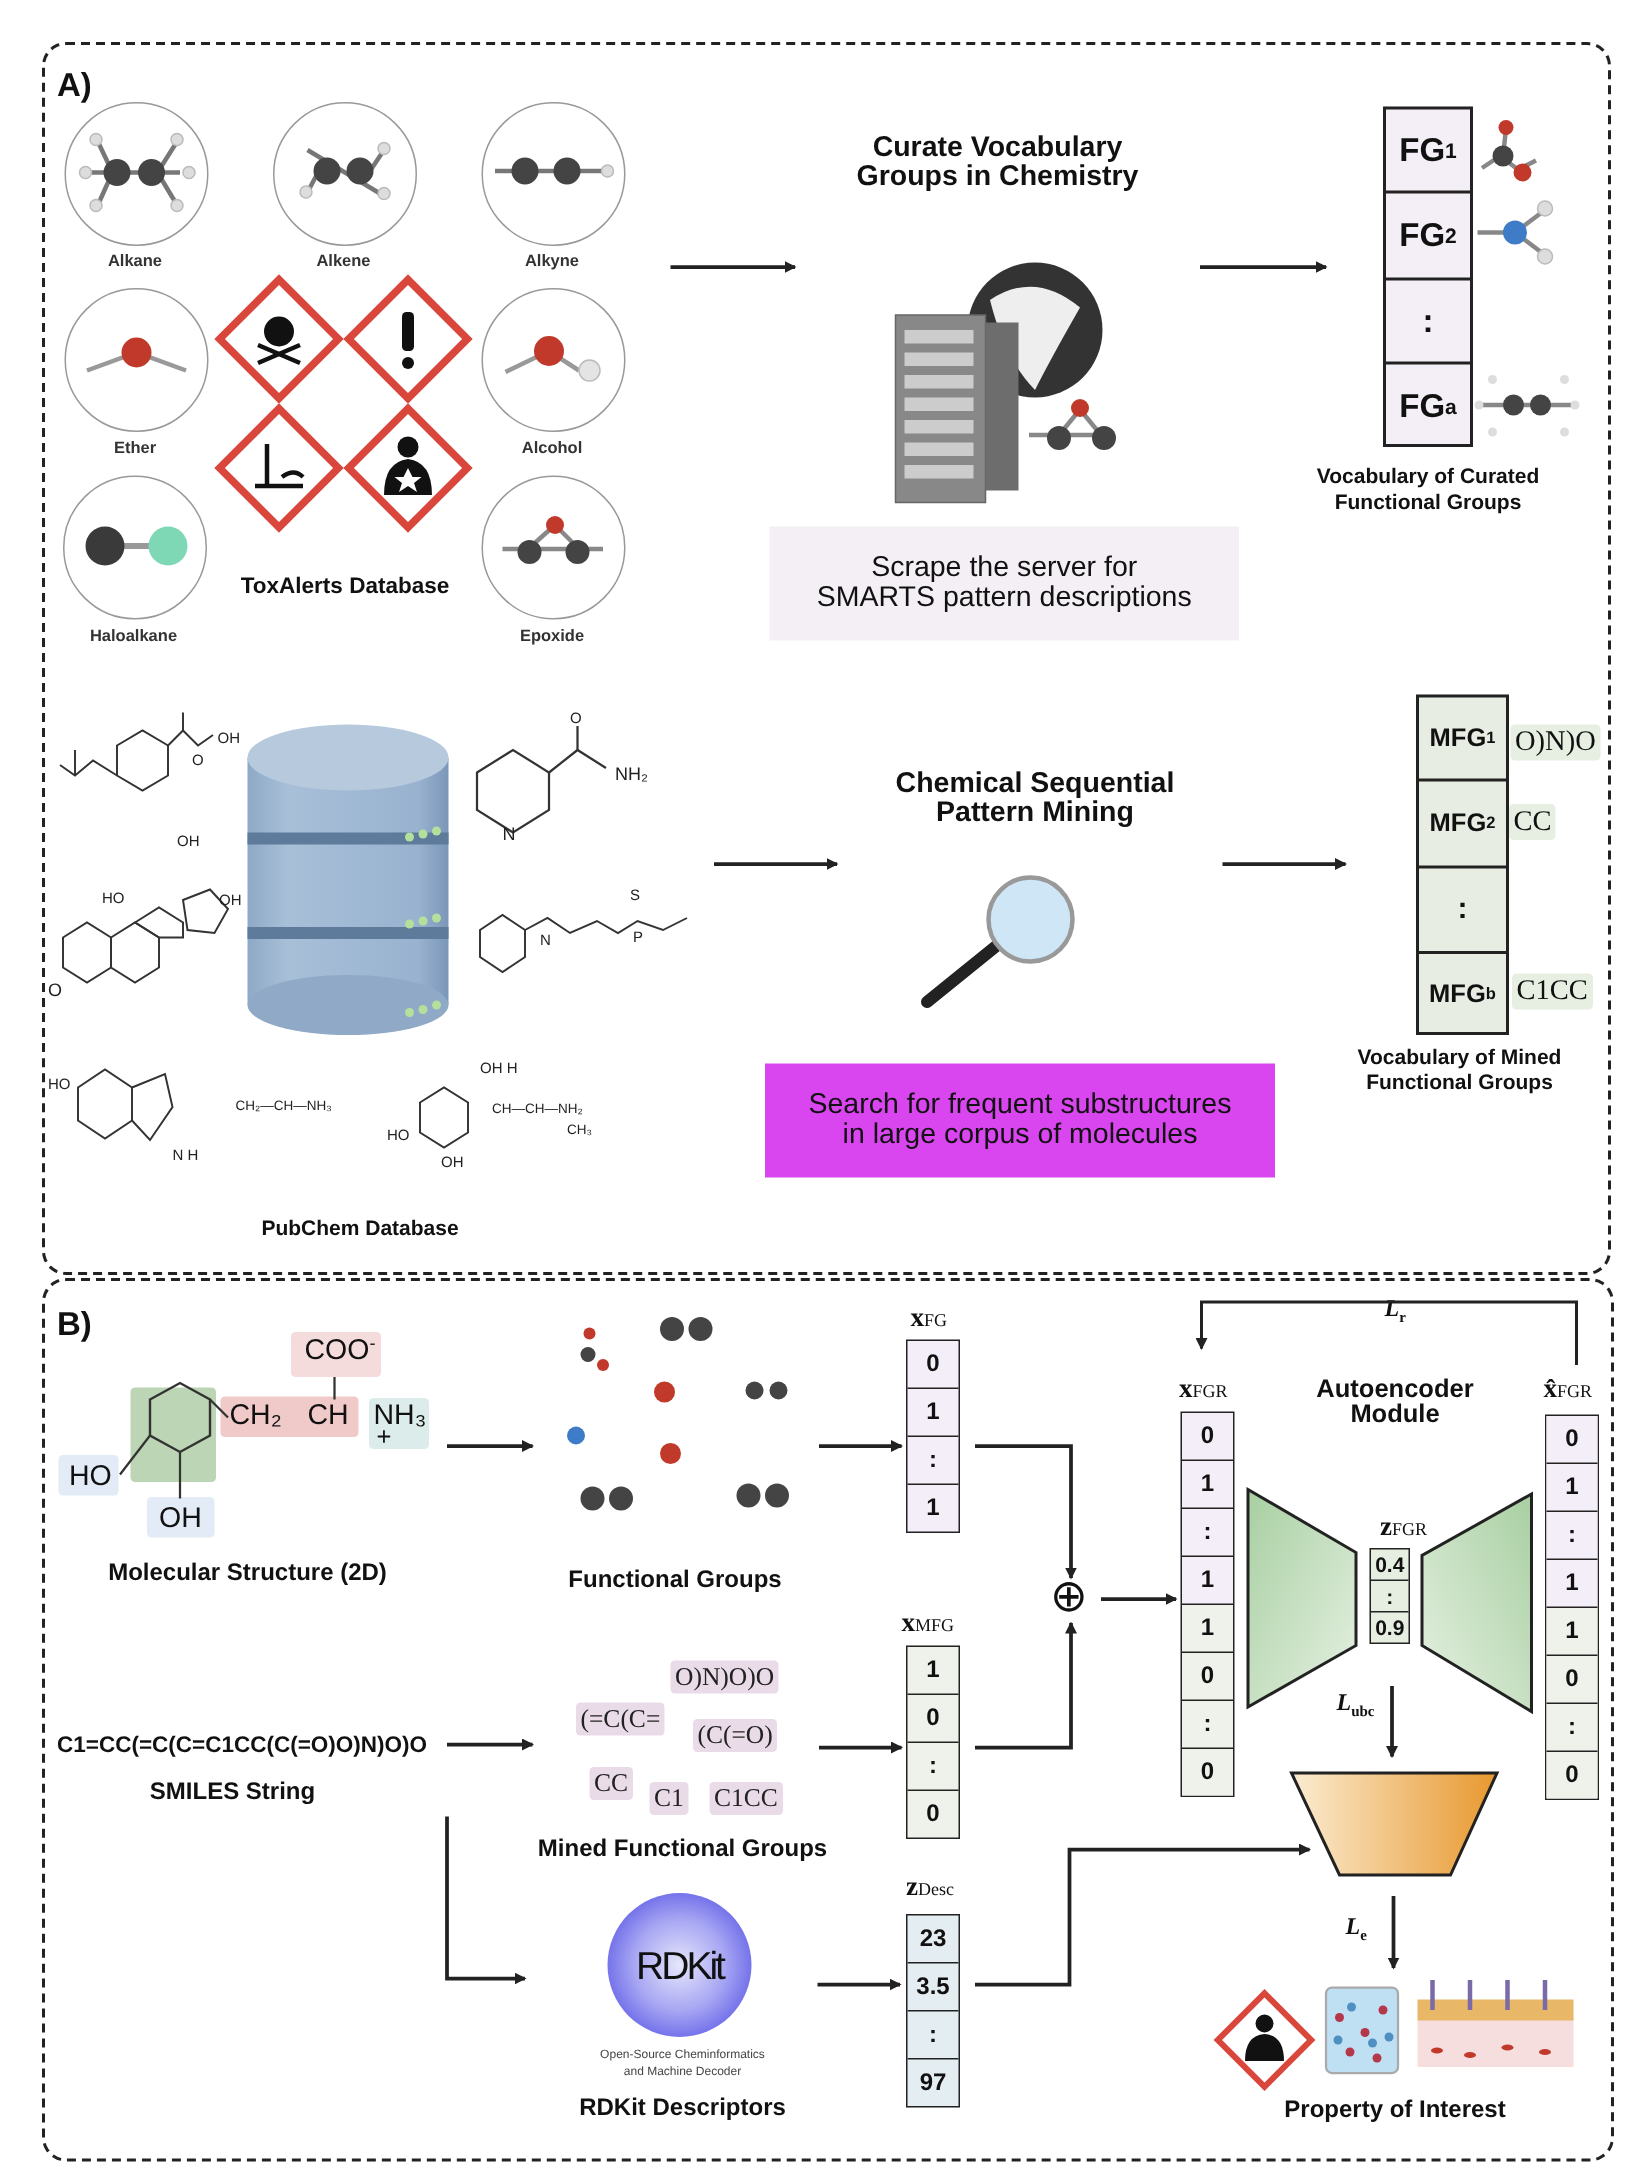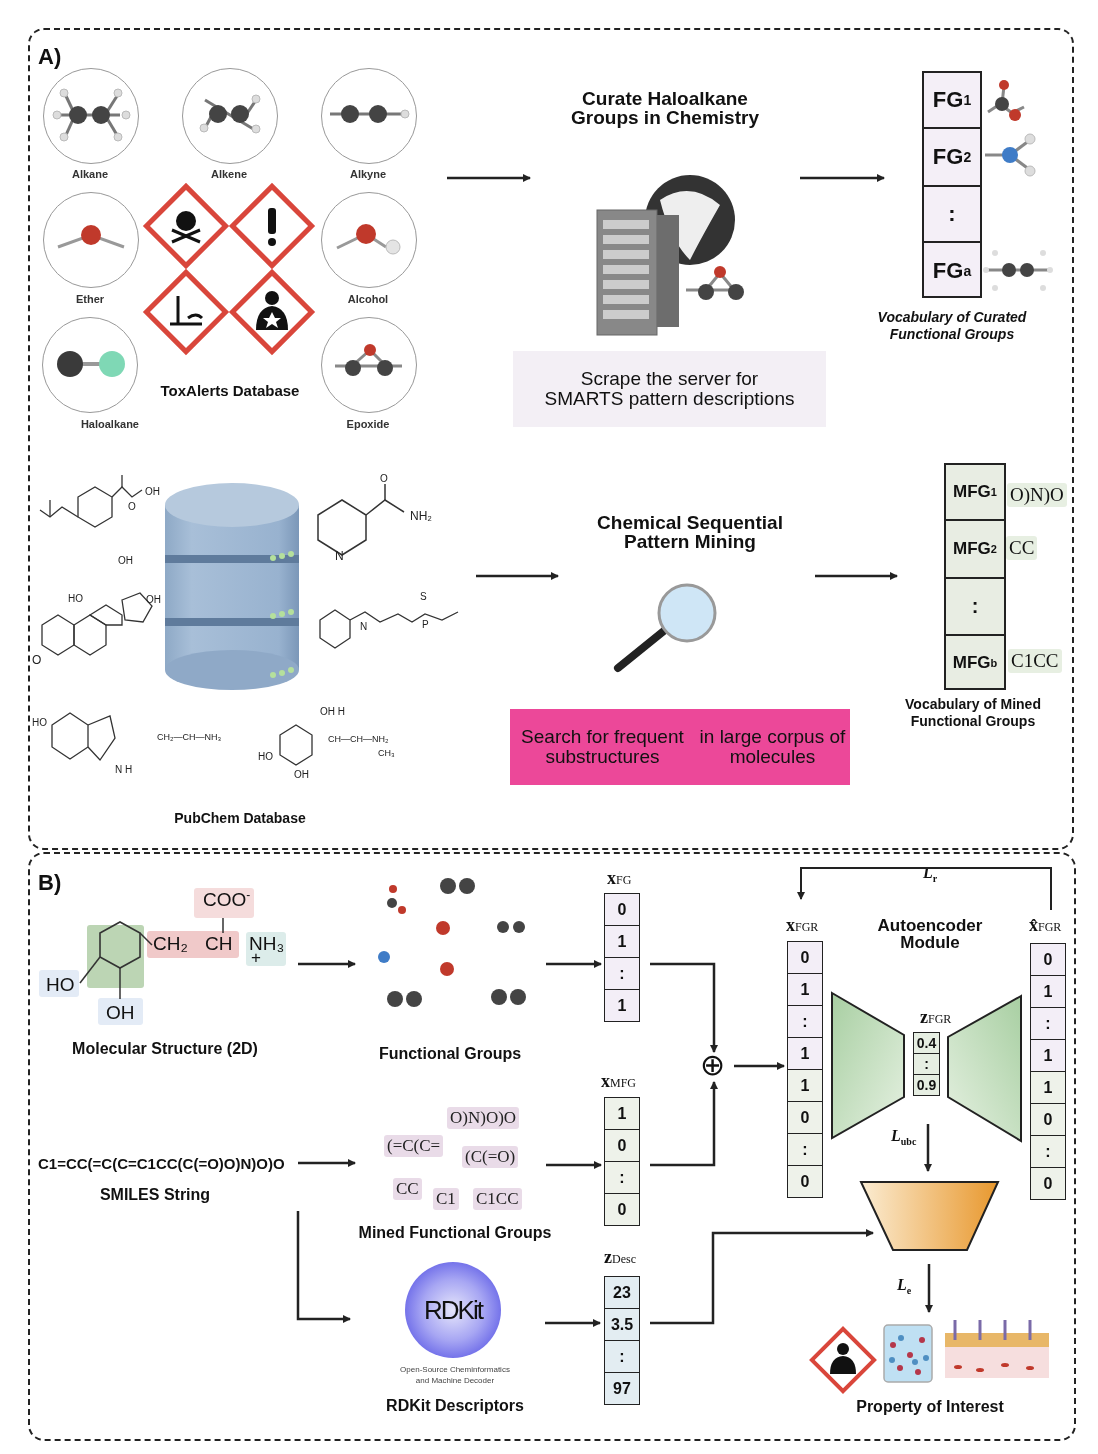--- a/index.html
+++ b/index.html
@@ -36,27 +36,27 @@
 <div class="mol-lbl" style="left:40px;top:168px;">Alkane</div>
 <div class="mol-circle" style="left:182px;top:68px;"></div>
 <div class="mol-lbl" style="left:179px;top:168px;">Alkene</div>
 <div class="mol-circle" style="left:321px;top:68px;"></div>
 <div class="mol-lbl" style="left:318px;top:168px;">Alkyne</div>
 <div class="mol-circle" style="left:43px;top:192px;"></div>
 <div class="mol-lbl" style="left:40px;top:293px;">Ether</div>
 <div class="mol-circle" style="left:321px;top:192px;"></div>
 <div class="mol-lbl" style="left:318px;top:293px;">Alcohol</div>
 <div class="mol-circle" style="left:42px;top:317px;"></div>
-<div class="mol-lbl" style="left:39px;top:418px;text-align:right;">Haloalkane</div>
+<div class="mol-lbl" style="left:39px;top:418px;">Haloalkane</div>
 <div class="mol-circle" style="left:321px;top:317px;"></div>
 <div class="mol-lbl" style="left:318px;top:418px;">Epoxide</div>
 <div class="cap" style="left:150px;top:382px;width:160px;font-size:15px;">ToxAlerts Database</div>
 
 <div class="title" style="left:540px;top:89px;width:250px;">
-  <div>Curate Haloalkane</div>
+  <div>Curate Vocabulary</div>
   <div>Groups in Chemistry</div>
 </div>
 <div class="box" style="left:513px;top:351px;width:313px;height:76px;background:#f3eff5;flex-direction:column;">
   <div>Scrape the server for</div>
   <div>SMARTS pattern descriptions</div>
 </div>
 
 <div class="vstack" style="left:922px;top:71px;width:56px;height:223px;background:#f4eff7;">
   <div class="vcell" style="height:54px;font-size:22px;">
       <span>FG</span>
@@ -67,32 +67,32 @@
       <sub style="font-size:14px;">2</sub>
     </div>
   <div class="vcell" style="height:54px;font-size:22px;">
       <span>:</span>
     </div>
   <div class="vcell" style="height:55px;font-size:22px;">
       <span>FG</span>
       <sub style="font-size:14px;">a</sub>
     </div>
 </div>
-<div class="cap" style="left:852px;top:309px;width:200px;line-height:17px;font-style:italic;">
+<div class="cap" style="left:852px;top:309px;width:200px;line-height:17px;">
   <div>Vocabulary of Curated</div>
   <div>Functional Groups</div>
 </div>
 
 <div class="cap" style="left:150px;top:810px;width:180px;">PubChem Database</div>
 
 <div class="title" style="left:560px;top:513px;width:260px;">
   <div>Chemical Sequential</div>
   <div>Pattern Mining</div>
 </div>
-<div class="box" style="left:510px;top:709px;width:340px;height:76px;background:#ec4899;flex-direction:row;">
+<div class="box" style="left:510px;top:709px;width:340px;height:76px;background:#d946ef;flex-direction:column;">
   <div>Search for frequent substructures</div>
   <div>in large corpus of molecules</div>
 </div>
 
 <div class="vstack" style="left:944px;top:463px;width:58px;height:223px;background:#e8ede3;">
   <div class="vcell" style="height:54px;font-size:17px;">
       <span>MFG</span>
       <sub style="font-size:11px;">1</sub>
     </div>
   <div class="vcell" style="height:56px;font-size:17px;">

